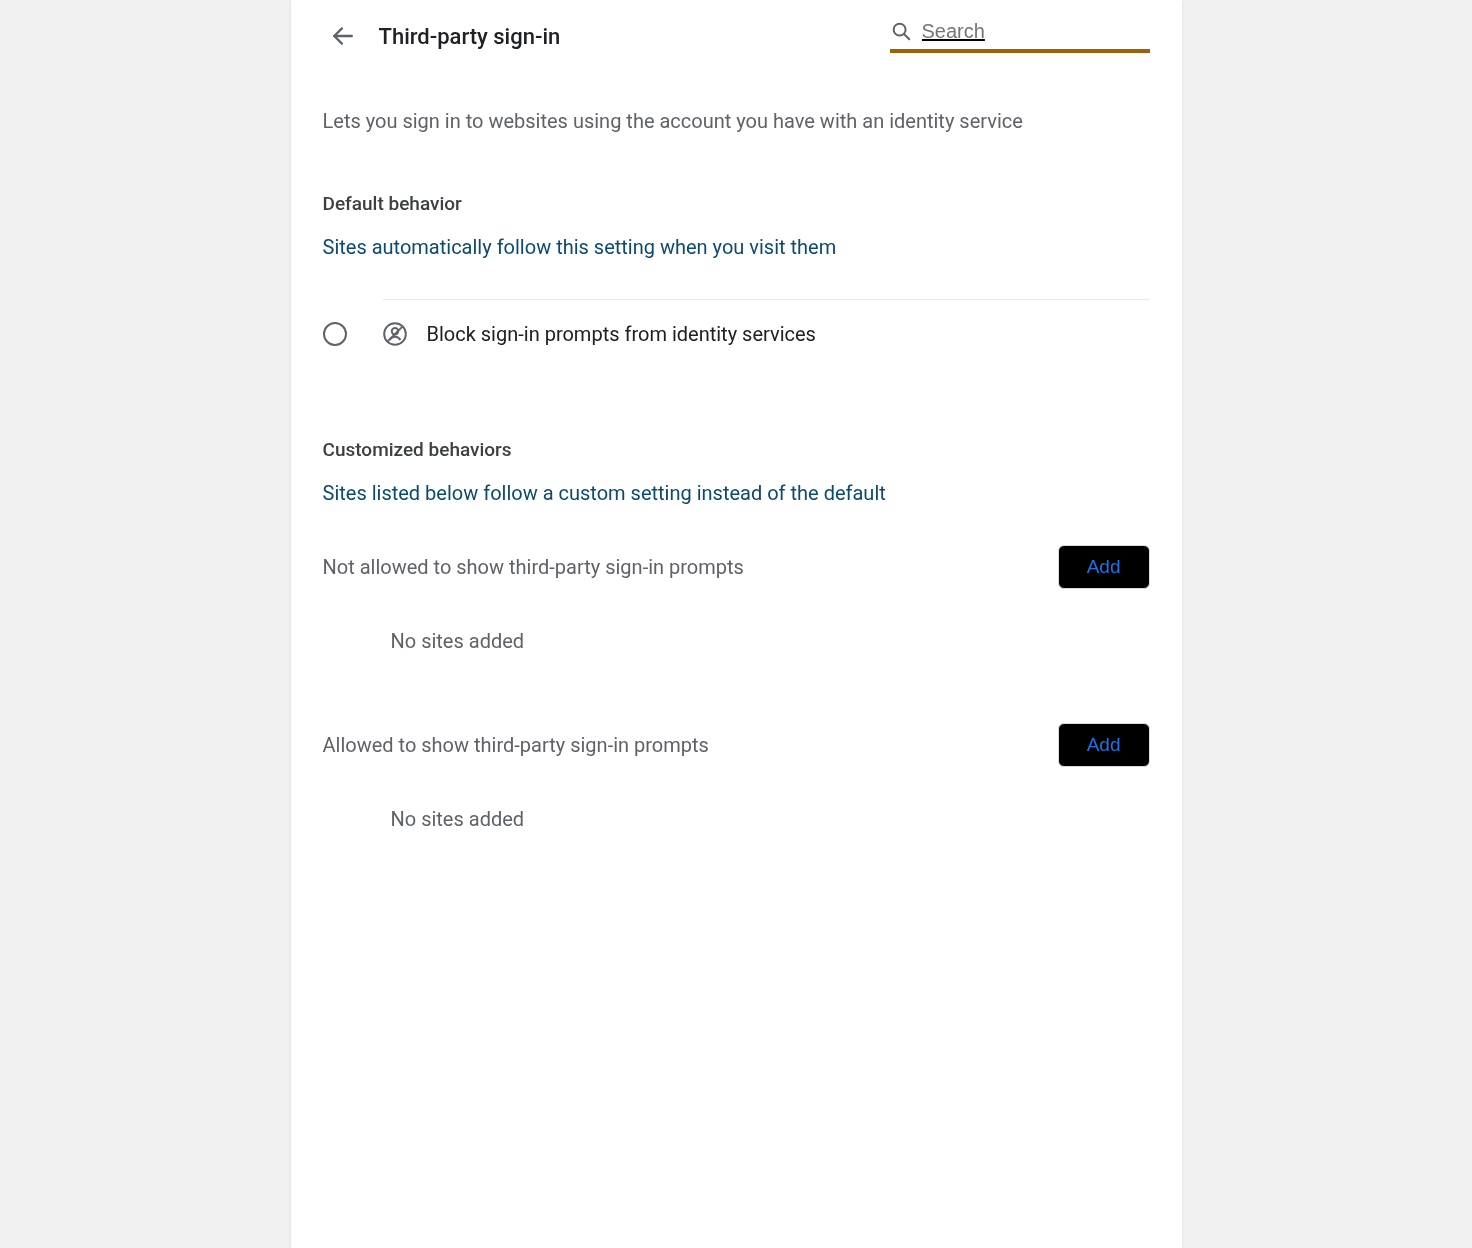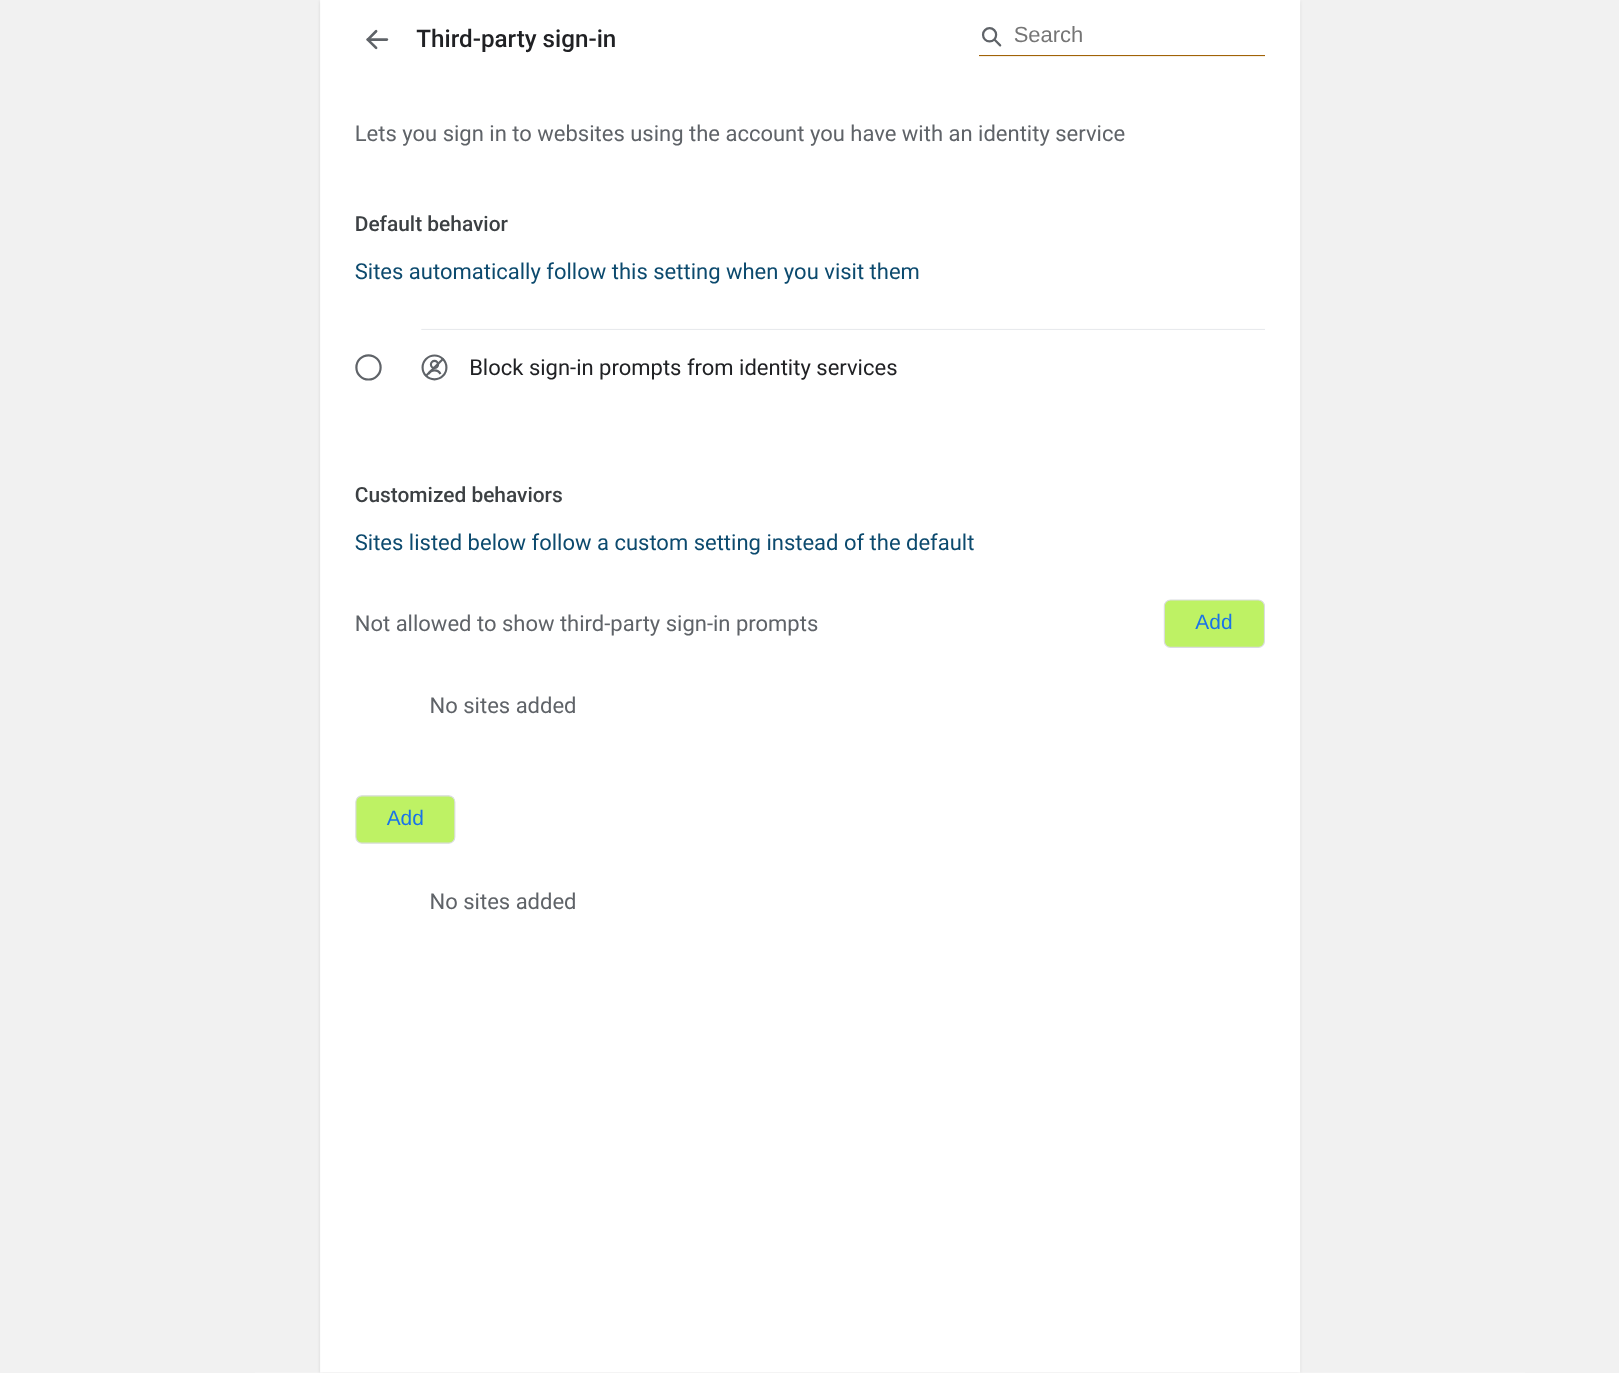--- a/index.html
+++ b/index.html
@@ -40,23 +40,24 @@
     }
     .page-title {
       font-size: 22px;
       font-weight: 500;
       color: #202124;
       flex: 1;
     }
     .search-wrap {
       display: flex;
       align-items: center;
-      border-bottom: 1px solid #a16207;
+      border-bottom: 4px solid #a16207;
       width: 260px;
       padding-bottom: 6px;
+      text-decoration: underline;
     }
     .search-wrap .icon {
       color: #5f6368;
       margin-right: 10px;
       display: flex;
       align-items: center;
     }
     .search-input {
       border: none;
       outline: none;
@@ -141,21 +142,21 @@
       align-items: center;
       justify-content: space-between;
       margin-bottom: 40px;
     }
     .behavior-label {
       font-size: 20px;
       color: #5f6368;
     }
     .add-btn {
       border: 1px solid #dadce0;
-      background: #bef264;
+      background: #000000;
       color: #1a73e8;
       font-size: 19px;
       font-weight: 500;
       padding: 10px 28px;
       border-radius: 6px;
       cursor: pointer;
     }
     .empty-text {
       font-size: 20px;
       color: #5f6368;
@@ -213,17 +214,18 @@
     <div class="section-title">Customized behaviors</div>
     <div class="section-sub">Sites listed below follow a custom setting instead of the default</div>
 
     <div class="behavior-row">
       <div class="behavior-label">Not allowed to show third-party sign-in prompts</div>
       <button class="add-btn">Add</button>
     </div>
     <div class="empty-text">No sites added</div>
 
     <div class="behavior-row">
+      <div class="behavior-label">Allowed to show third-party sign-in prompts</div>
       <button class="add-btn">Add</button>
     </div>
     <div class="empty-text">No sites added</div>
   </div>
 </div>
 
 </body></html>

